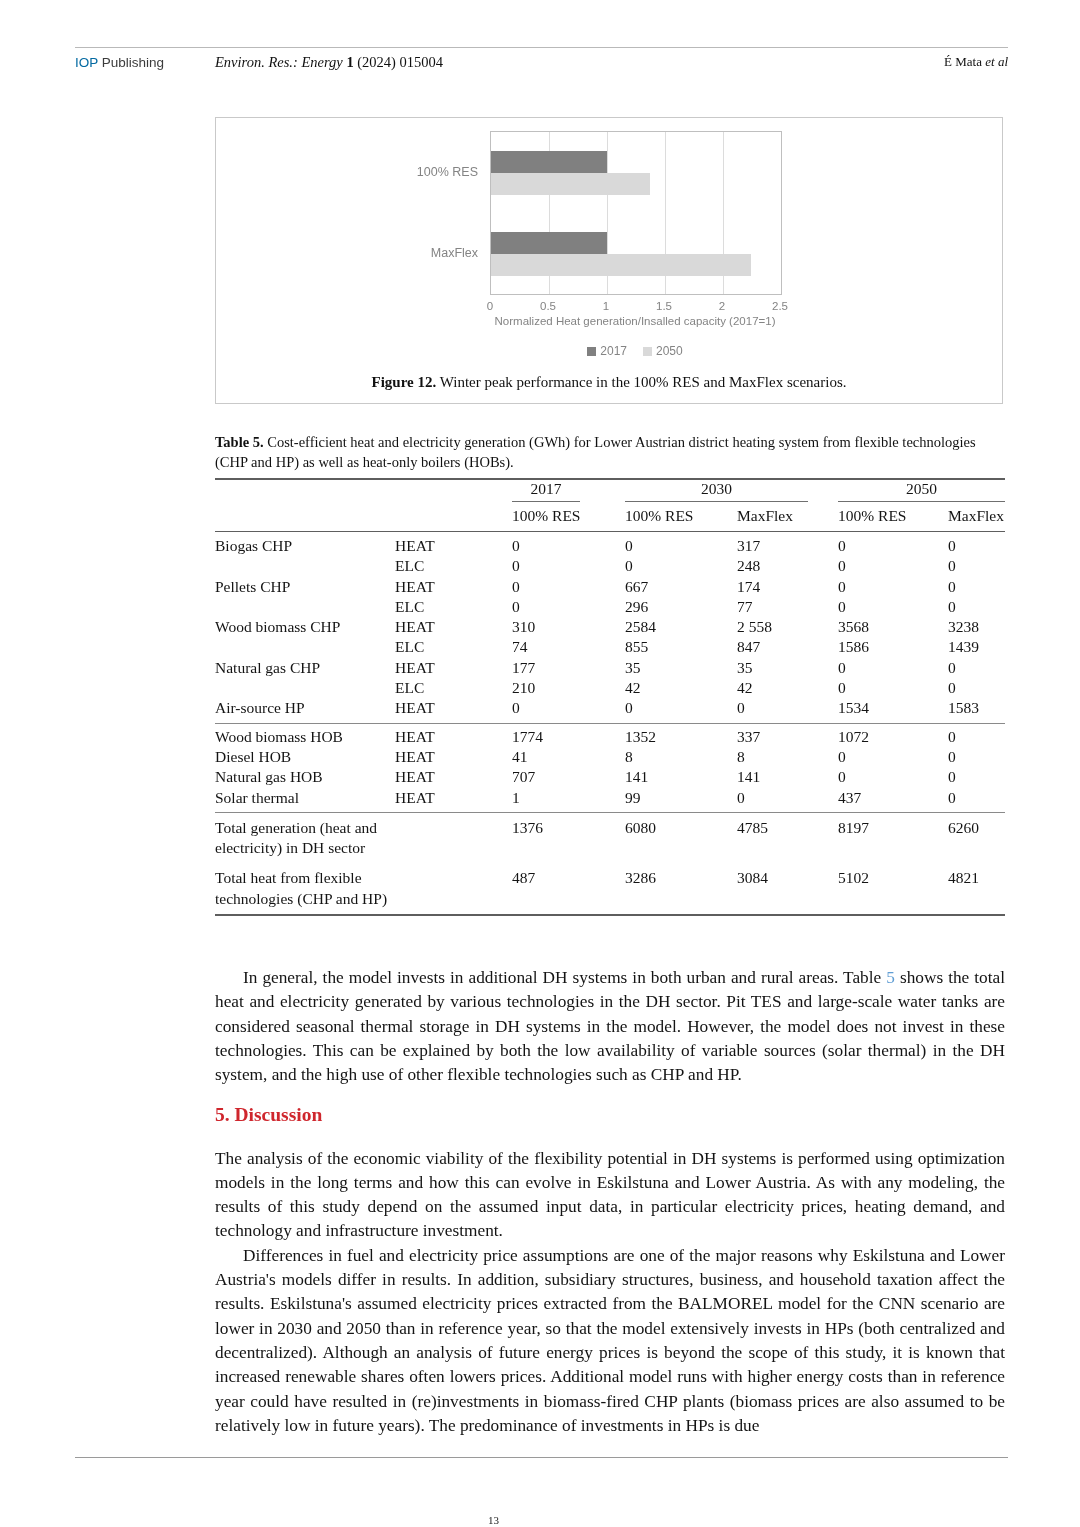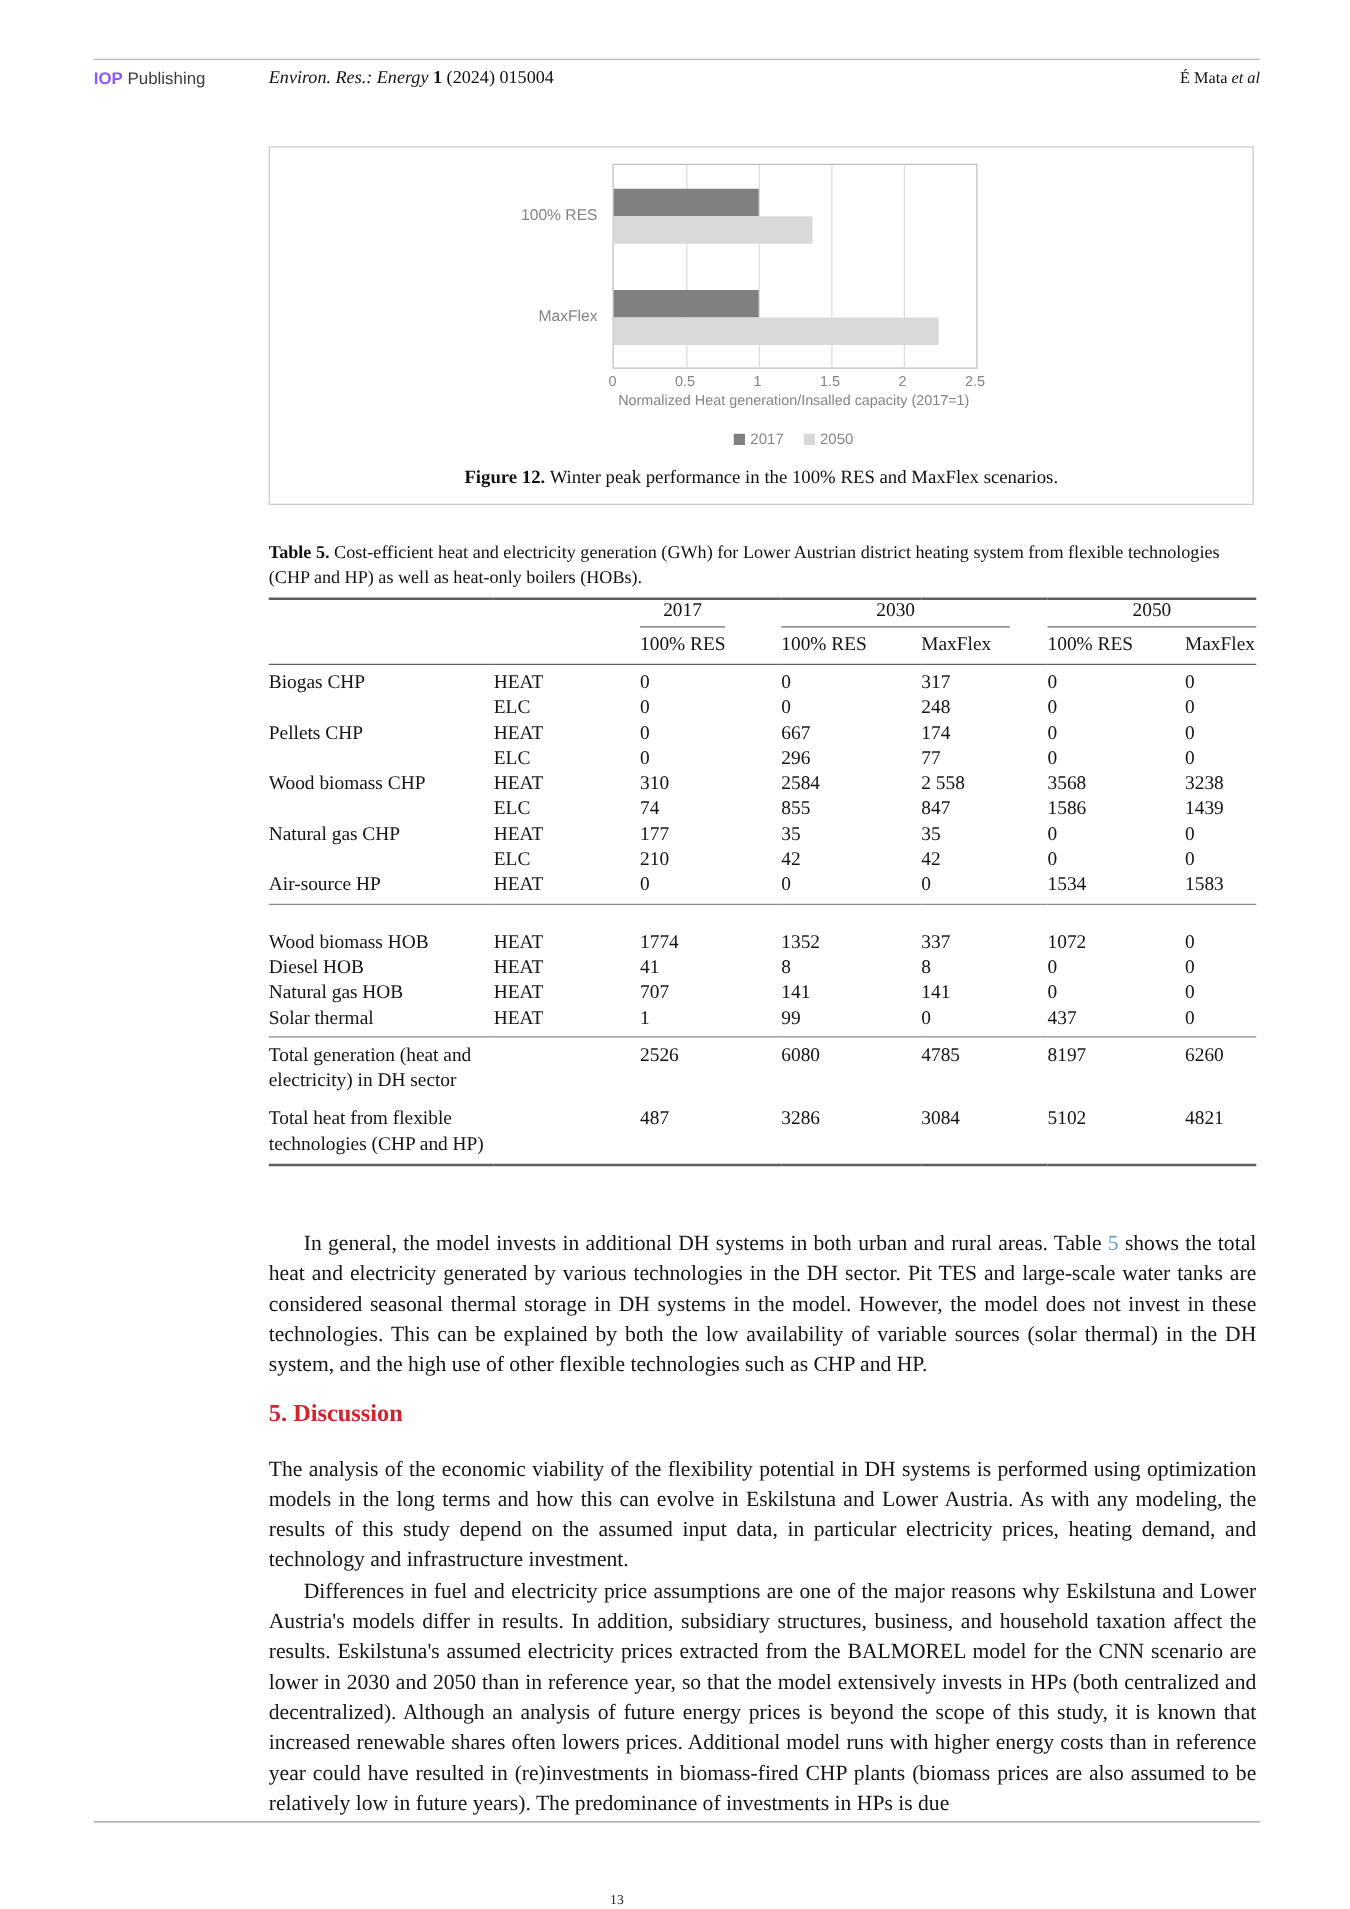--- a/index.html
+++ b/index.html
@@ -3,21 +3,21 @@
 <meta charset="utf-8">
 <style>
   html,body { margin:0; padding:0; background:#ffffff; }
   .page { position:relative; width:1080px; height:1527px; background:#fff;
           font-family:"Liberation Serif", serif; color:#141414; overflow:hidden; }
 
   
   .header-rule { position:absolute; left:75px; top:47px; width:933px; height:1px; background:#b9b9b9; }
   .publisher { position:absolute; left:75px; top:55px; font-family:"Liberation Sans", sans-serif;
                font-size:13.5px; color:#3c3c3c; }
-  .iop { font-weight:bold; color:#8b5cf6; }
+  .iop { font-weight:normal; color:#0369a1; }
   .journal-cite { position:absolute; left:215px; top:54px; font-size:14.5px; color:#111; }
   .authors { position:absolute; top:54px; right:72px; font-size:13px; color:#111; }
 
   
   .content { position:absolute; left:215px; top:117px; width:790px; }
 
   
   .figure-box { position:relative; height:287px; width:788px; border:1px solid #c9c9c9;
                 box-sizing:border-box; margin:0 0 29px 0; }
   .plot { position:absolute; left:274px; top:13px; width:290px; height:162px;
@@ -42,21 +42,21 @@
                border-top:2px solid #5e5e5e; border-bottom:2px solid #5e5e5e; font-size:15.5px; }
   table.data th { font-weight:normal; text-align:left; padding:0; }
   table.data td { padding:0; text-align:left; vertical-align:top; line-height:20.3px; }
   th.grp { padding-top:6px; }
   .grpline { text-align:center; border-bottom:1px solid #6f6f6f; padding-bottom:3px; margin-right:30px; }
   .g2017 .grpline { margin-right:45px; }
   .glast .grpline { margin-right:0; }
   tr.subhead th { padding:5px 0 6px 0; border-bottom:1px solid #5e5e5e; }
   tbody.sec1 tr:first-child td { padding-top:4px; }
   tbody.sec1 tr:last-child td { padding-bottom:4px; }
-  tbody.sec2 tr:first-child td { border-top:1px solid #8a8a8a; padding-top:20px; }
+  tbody.sec2 tr:first-child td { border-top:1px solid #8a8a8a; padding-top:3px; }
   tbody.sec2 tr:last-child td { padding-bottom:4px; }
   tbody.sec3 tr:first-child td { border-top:1px solid #8a8a8a; }
   tbody.sec3 td { padding-top:5px; padding-bottom:5px; }
   tbody.sec3 td.tot { padding-right:90px; }
 
   
   .body-para { margin:0; font-size:17.3px; line-height:24.3px; text-align:justify; color:#141414; }
   .indent { text-indent:28px; }
   .para1 { margin-top:50px; }
   .section-heading { margin:16px 0 0 0; font-size:19.5px; font-weight:bold; color:#cf262d; }
@@ -267,21 +267,21 @@
             <td>1</td>
             <td>99</td>
             <td>0</td>
             <td>437</td>
             <td>0</td>
           </tr>
         </tbody>
         <tbody class="sec3">
           <tr>
             <td colspan="2" class="tot">Total generation (heat and electricity) in DH sector</td>
-            <td>2526</td>
+            <td>1376</td>
             <td>6080</td>
             <td>4785</td>
             <td>8197</td>
             <td>6260</td>
           </tr>
           <tr>
             <td colspan="2" class="tot">Total heat from flexible technologies (CHP and HP)</td>
             <td>487</td>
             <td>3286</td>
             <td>3084</td>

